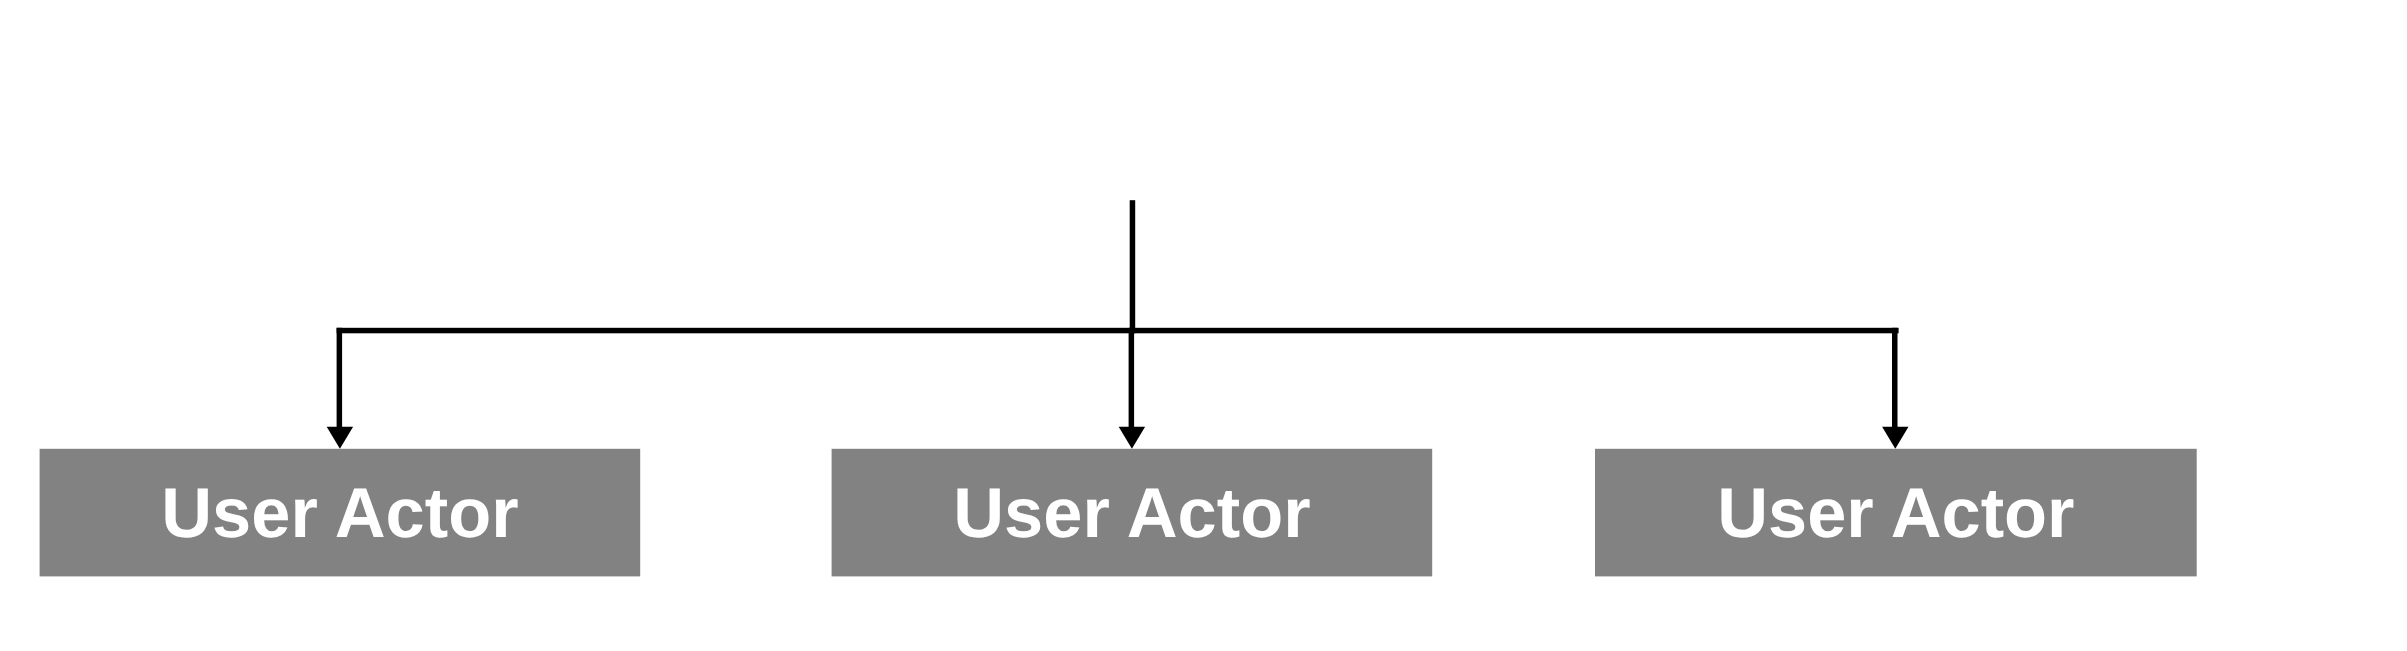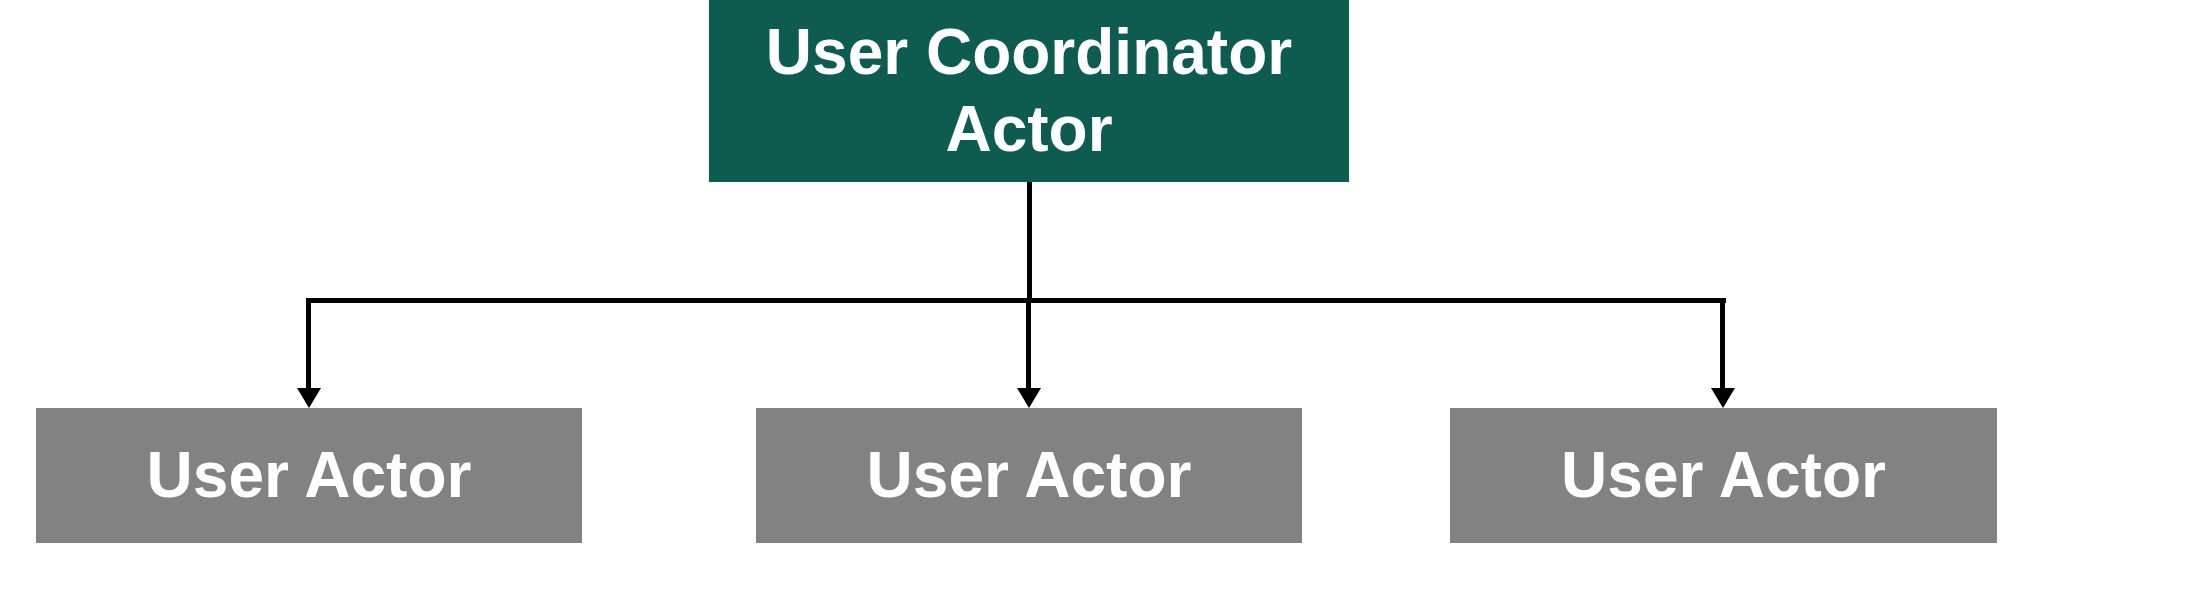--- a/index.html
+++ b/index.html
@@ -31,21 +31,21 @@
     top: 0px;
     width: 640px;
     height: 182px;
     background: var(--root_bg, #0e5b50);
     padding: 0 40px;
     box-sizing: border-box;
   }
   .node-child {
     top: 408px;
     width: 546px;
-    height: 135px;
+    height: 116px;
     background: var(--child_bg, #828282);
   }
   .node-child-1 { left: 36px; }
   .node-child-2 { left: 756px; }
   .node-child-3 { left: 1450px; width: 547px; }
 
   .connector {
     position: absolute;
     background: var(--connector, #000000);
   }
@@ -81,23 +81,20 @@
   }
   .arrowhead-1 { left: 297px; }
   .arrowhead-2 { left: 1017px; }
   .arrowhead-3 { left: 1711px; }
 </style>
 </head>
 <body>
 
 <div class="canvas">
 
-  <div class="node node-root">
-    <span>User Coordinator Actor</span>
-  </div>
 
   <div class="connector connector-stem"></div>
   <div class="connector connector-hbar"></div>
   <div class="connector connector-drop connector-drop-1"></div>
   <div class="connector connector-drop connector-drop-2"></div>
   <div class="connector connector-drop connector-drop-3"></div>
 
   <div class="arrowhead arrowhead-1"></div>
   <div class="arrowhead arrowhead-2"></div>
   <div class="arrowhead arrowhead-3"></div>

